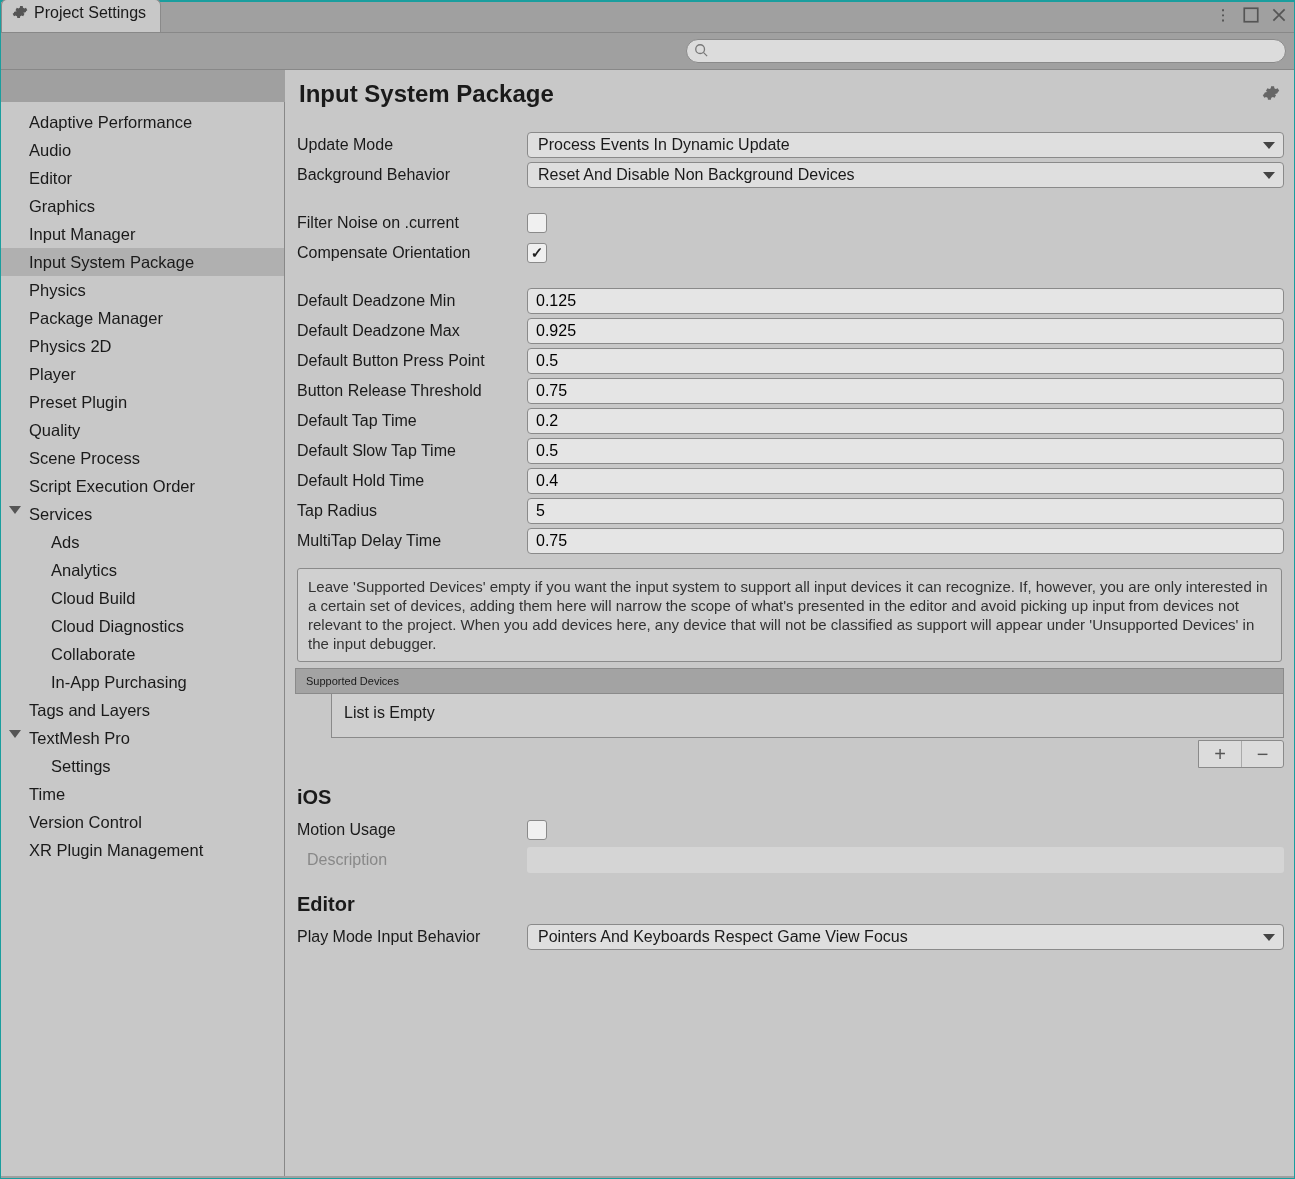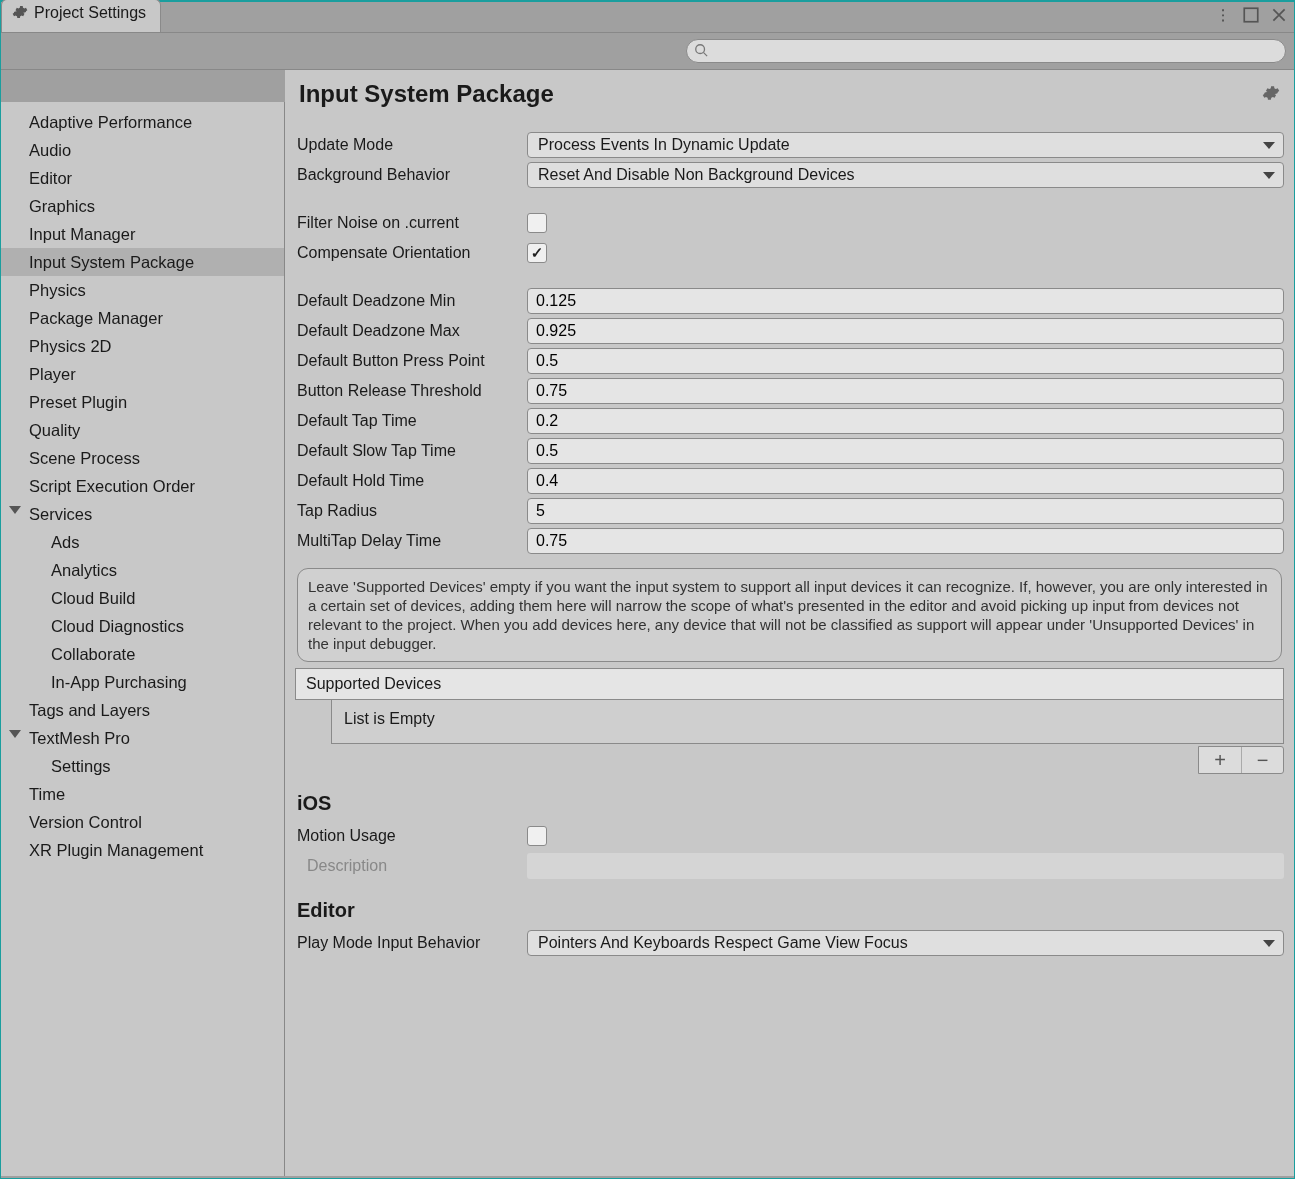--- a/index.html
+++ b/index.html
@@ -182,32 +182,32 @@
     content: "✓";
     font-size: 15px;
     font-weight: bold;
     color: #222;
   }
   .spacer { height: 18px; }
   .helpbox {
     margin: 12px 2px 0 2px;
     background: #d0d0d0;
     border: 1px solid #8a8a8a;
-    border-radius: 11px;
+    border-radius: 3px;
     padding: 8px 10px;
     font-size: 15px;
     line-height: 19px;
     color: #333;
   }
   .sd-header {
     margin-top: 6px;
-    background: #e5e5e5;
+    background: #a3a3a3;
     border: 1px solid #8a8a8a;
     padding: 6px 10px;
-    font-size: 16px;
+    font-size: 11px;
   }
   .sd-body {
     background: #cfcfcf;
     border: 1px solid #8a8a8a;
     border-top: none;
     padding: 10px 12px;
     font-size: 16px;
     min-height: 44px;
     margin-left: 36px;
   }

